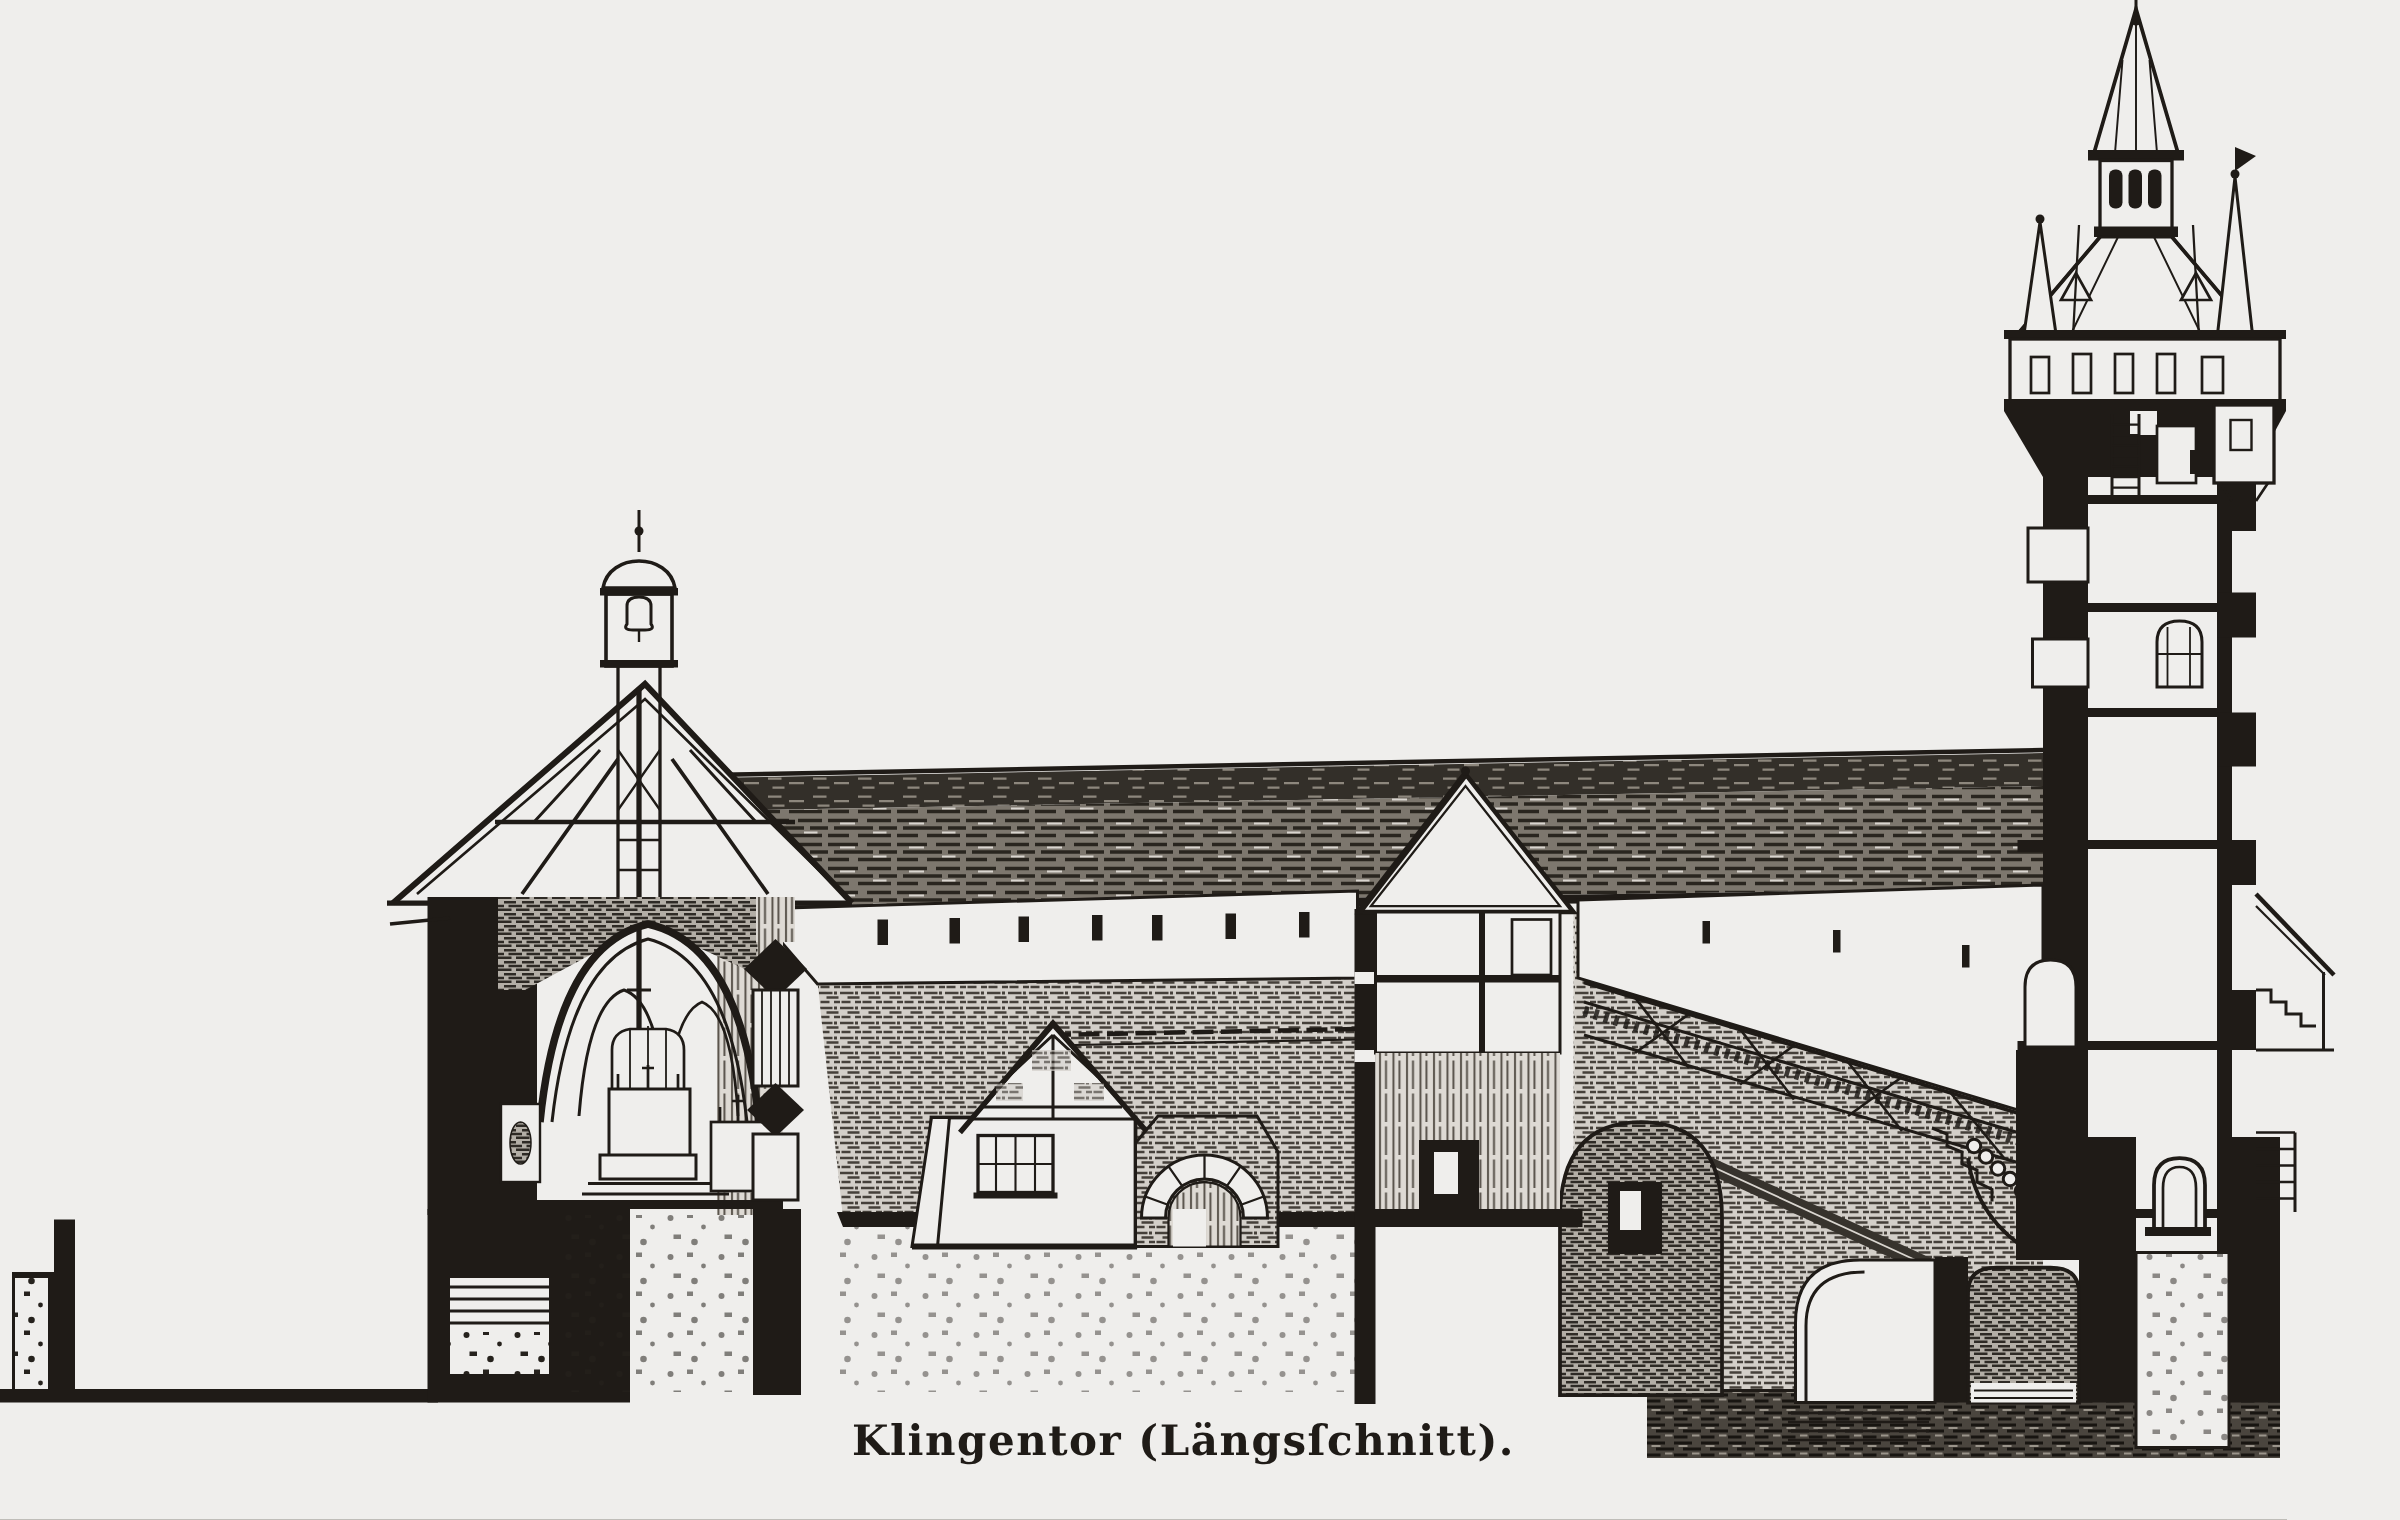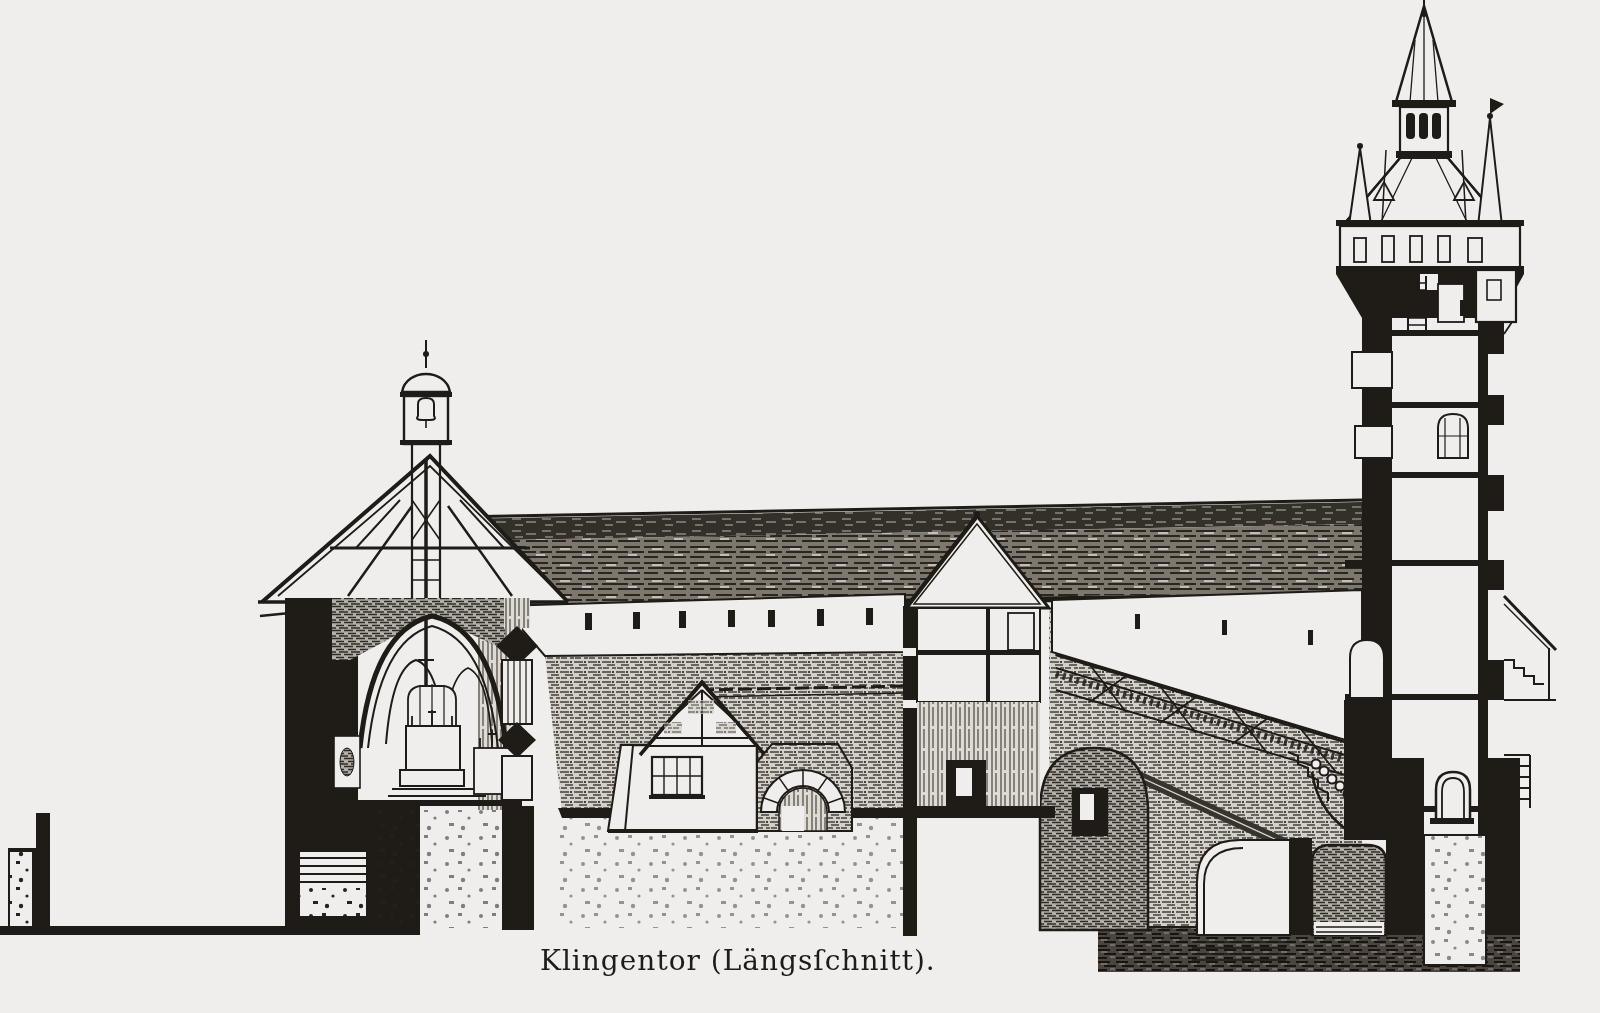--- a/index.html
+++ b/index.html
@@ -4,21 +4,21 @@
 <style>
   html,body{margin:0;padding:0;background:#9a968f;}
   .stage{
     position:relative;width:1600px;height:1013px;overflow:hidden;
     background:var(--color-paper,#efeeec);
     font-family:"DejaVu Serif", serif;
   }
   .stage svg{position:absolute;left:0;top:0;}
   .caption{
     position:absolute;left:540px;top:944px;width:470px;
-    text-align:left;font-weight:normal;font-size:28px;line-height:1.2;
+    text-align:right;font-weight:bold;font-size:28px;line-height:1.2;
     letter-spacing:1px;color:var(--color-ink,#1f1b17);
     font-family:"DejaVu Serif", serif;
   }
 </style>
 </head>
 <body>
 
 <div class="stage">
 <svg width="1600" height="1013" viewBox="0 0 1600 1013">
   <defs>

